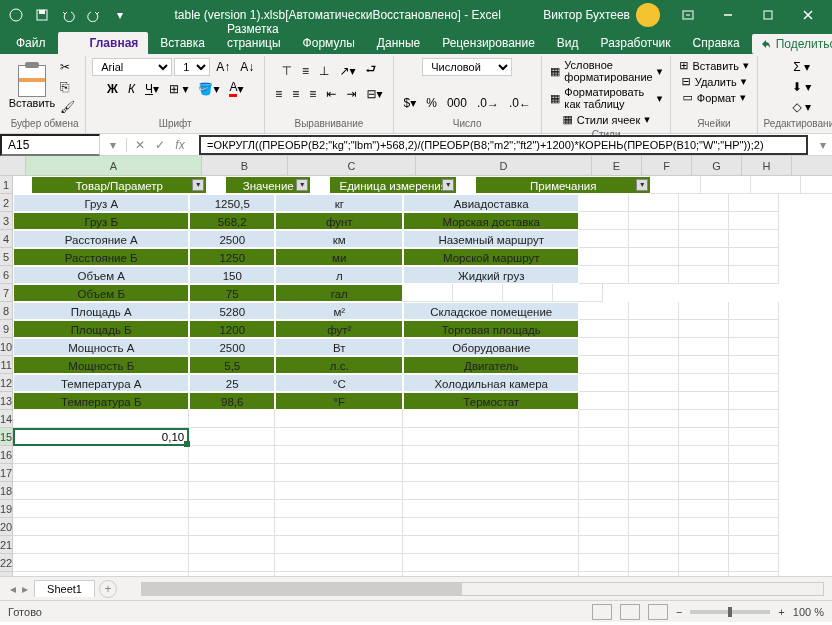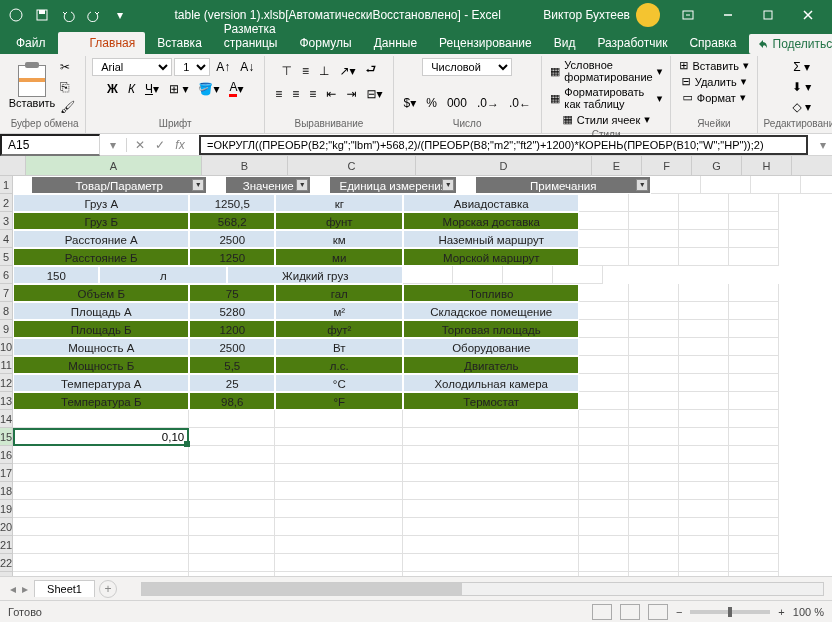--- a/index.html
+++ b/index.html
@@ -9,21 +9,21 @@
 .titlebar .qa { display: flex; gap: 2px; }
 .titlebar .qa-btn { width: 24px; height: 24px; display: flex; align-items: center; justify-content: center; cursor: pointer; }
 .titlebar .title { flex: 1; text-align: center; font-size: 12px; }
 .titlebar .user { display: flex; align-items: center; gap: 6px; margin-right: 8px; }
 .titlebar .avatar { width: 24px; height: 24px; background: #f4c430; border-radius: 50%; }
 .titlebar .win { display: flex; }
 .titlebar .win-btn { width: 40px; height: 30px; display: flex; align-items: center; justify-content: center; cursor: pointer; }
 
 .tabs { height: 24px; background: #217346; display: flex; align-items: flex-end; padding: 0 6px; gap: 2px; }
 .tab { padding: 4px 10px; color: #fff; font-size: 12px; cursor: pointer; border-radius: 2px 2px 0 0; }
-.tab.active { background: #f3f2f1; color: #c2410c; font-weight: 400; padding-left: 32px; }
+.tab.active { background: #f3f2f1; color: #4c1d95; font-weight: 700; padding-left: 32px; }
 .share-btn { margin-left: auto; background: #f3f2f1; color: #217346; padding: 3px 8px; font-size: 12px; border-radius: 2px; display: flex; align-items: center; gap: 4px; cursor: pointer; }
 
 .ribbon { height: 80px; background: #f3f2f1; border-bottom: 1px solid #d4d4d4; display: flex; padding: 2px 4px 0; }
 .group { display: flex; flex-direction: column; border-right: 1px solid #d4d4d4; padding: 2px 6px; }
 .group-content { flex: 1; display: flex; align-items: center; gap: 2px; }
 .group-label { font-size: 10px; color: #666; text-align: center; padding: 2px 0; }
 .rbtn { padding: 2px 4px; cursor: pointer; border-radius: 2px; display: flex; align-items: center; }
 .paste-btn { display: flex; flex-direction: column; align-items: center; width: 44px; }
 .paste-icon { width: 28px; height: 32px; background: linear-gradient(#fff 40%, #f0a050 40% 55%, #fff 55%); border: 1px solid #888; position: relative; }
 .paste-icon::before { content: ''; position: absolute; top: -4px; left: 6px; width: 14px; height: 6px; background: #888; border-radius: 2px; }
@@ -50,21 +50,21 @@
 .corner { width: 26px; border-right: 1px solid #ccc; background: #e6e6e6; }
 .ch { border-right: 1px solid #ccc; text-align: center; font-size: 11px; color: #444; line-height: 20px; cursor: pointer; }
 .ch.selA { background: #d0e8d0; }
 .grid-body { flex: 1; display: flex; overflow: hidden; }
 .row-headers { width: 26px; background: #e6e6e6; border-right: 1px solid #ccc; }
 .rh { height: 18px; border-bottom: 1px solid #ccc; text-align: center; font-size: 11px; color: #444; line-height: 18px; cursor: pointer; }
 .rh.sel { background: #d0e8d0; }
 .cells { position: relative; flex: 1; }
 .row { display: flex; height: 18px; }
 .cell { border-right: 1px solid #e0e0e0; border-bottom: 1px solid #e0e0e0; font-size: 11.5px; padding: 0 4px; line-height: 18px; overflow: hidden; white-space: nowrap; }
-.hdr-cell { background: #737373; color: #fff; text-align: center; border: 1px solid #fff; position: relative; margin-left: 18px; }
+.hdr-cell { background: #4d7c0f; color: #fff; text-align: center; border: 1px solid #fff; position: relative; margin-left: 18px; }
 .hdr-cell .filter { position: absolute; right: 2px; top: 2px; width: 12px; height: 12px; background: #ddd; border: 1px solid #888; font-size: 8px; line-height: 10px; text-align: center; color: #333; cursor: pointer; }
 .data-cell { background: #d6e3f0; text-align: center; border: 1px solid #fff; color: #222; }
 .data-cell.alt { background: #4d7c0f; }
 .cA { width: 176px; } .cB { width: 86px; } .cC { width: 128px; } .cD { width: 176px; }
 .cE, .cF, .cG { width: 50px; } .cH { width: 50px; }
 .active-cell { position: absolute; border: 2px solid #217346; pointer-events: none; }
 .active-cell::after { content: ''; position: absolute; right: -3px; bottom: -3px; width: 6px; height: 6px; background: #217346; }
 
 .sheet-tabs { height: 24px; background: #f3f2f1; border-top: 1px solid #d4d4d4; display: flex; align-items: center; padding: 0 8px; gap: 4px; }
 .sheet-nav { display: flex; gap: 2px; color: #888; }
@@ -355,33 +355,33 @@
           <div class="cell data-cell cA alt">Расстояние Б</div>
           <div class="cell data-cell cB alt">1250</div>
           <div class="cell data-cell cC alt">ми</div>
           <div class="cell data-cell cD alt">Морской маршрут</div>
           <div class="cell cE"></div>
           <div class="cell cF"></div>
           <div class="cell cG"></div>
           <div class="cell cH"></div>
         </div>
         <div class="row">
+          <div class="cell data-cell cA">Объем А</div>
           <div class="cell data-cell cB">150</div>
           <div class="cell data-cell cC">л</div>
           <div class="cell data-cell cD">Жидкий груз</div>
           <div class="cell cE"></div>
           <div class="cell cF"></div>
           <div class="cell cG"></div>
           <div class="cell cH"></div>
         </div>
         <div class="row">
           <div class="cell data-cell cA alt">Объем Б</div>
           <div class="cell data-cell cB alt">75</div>
           <div class="cell data-cell cC alt">гал</div>
-          <div class="cell data-cell cD alt">Топливо</div>
           <div class="cell cE"></div>
           <div class="cell cF"></div>
           <div class="cell cG"></div>
           <div class="cell cH"></div>
         </div>
         <div class="row">
           <div class="cell data-cell cA">Площадь А</div>
           <div class="cell data-cell cB">5280</div>
           <div class="cell data-cell cC">м²</div>
           <div class="cell data-cell cD">Складское помещение</div>

